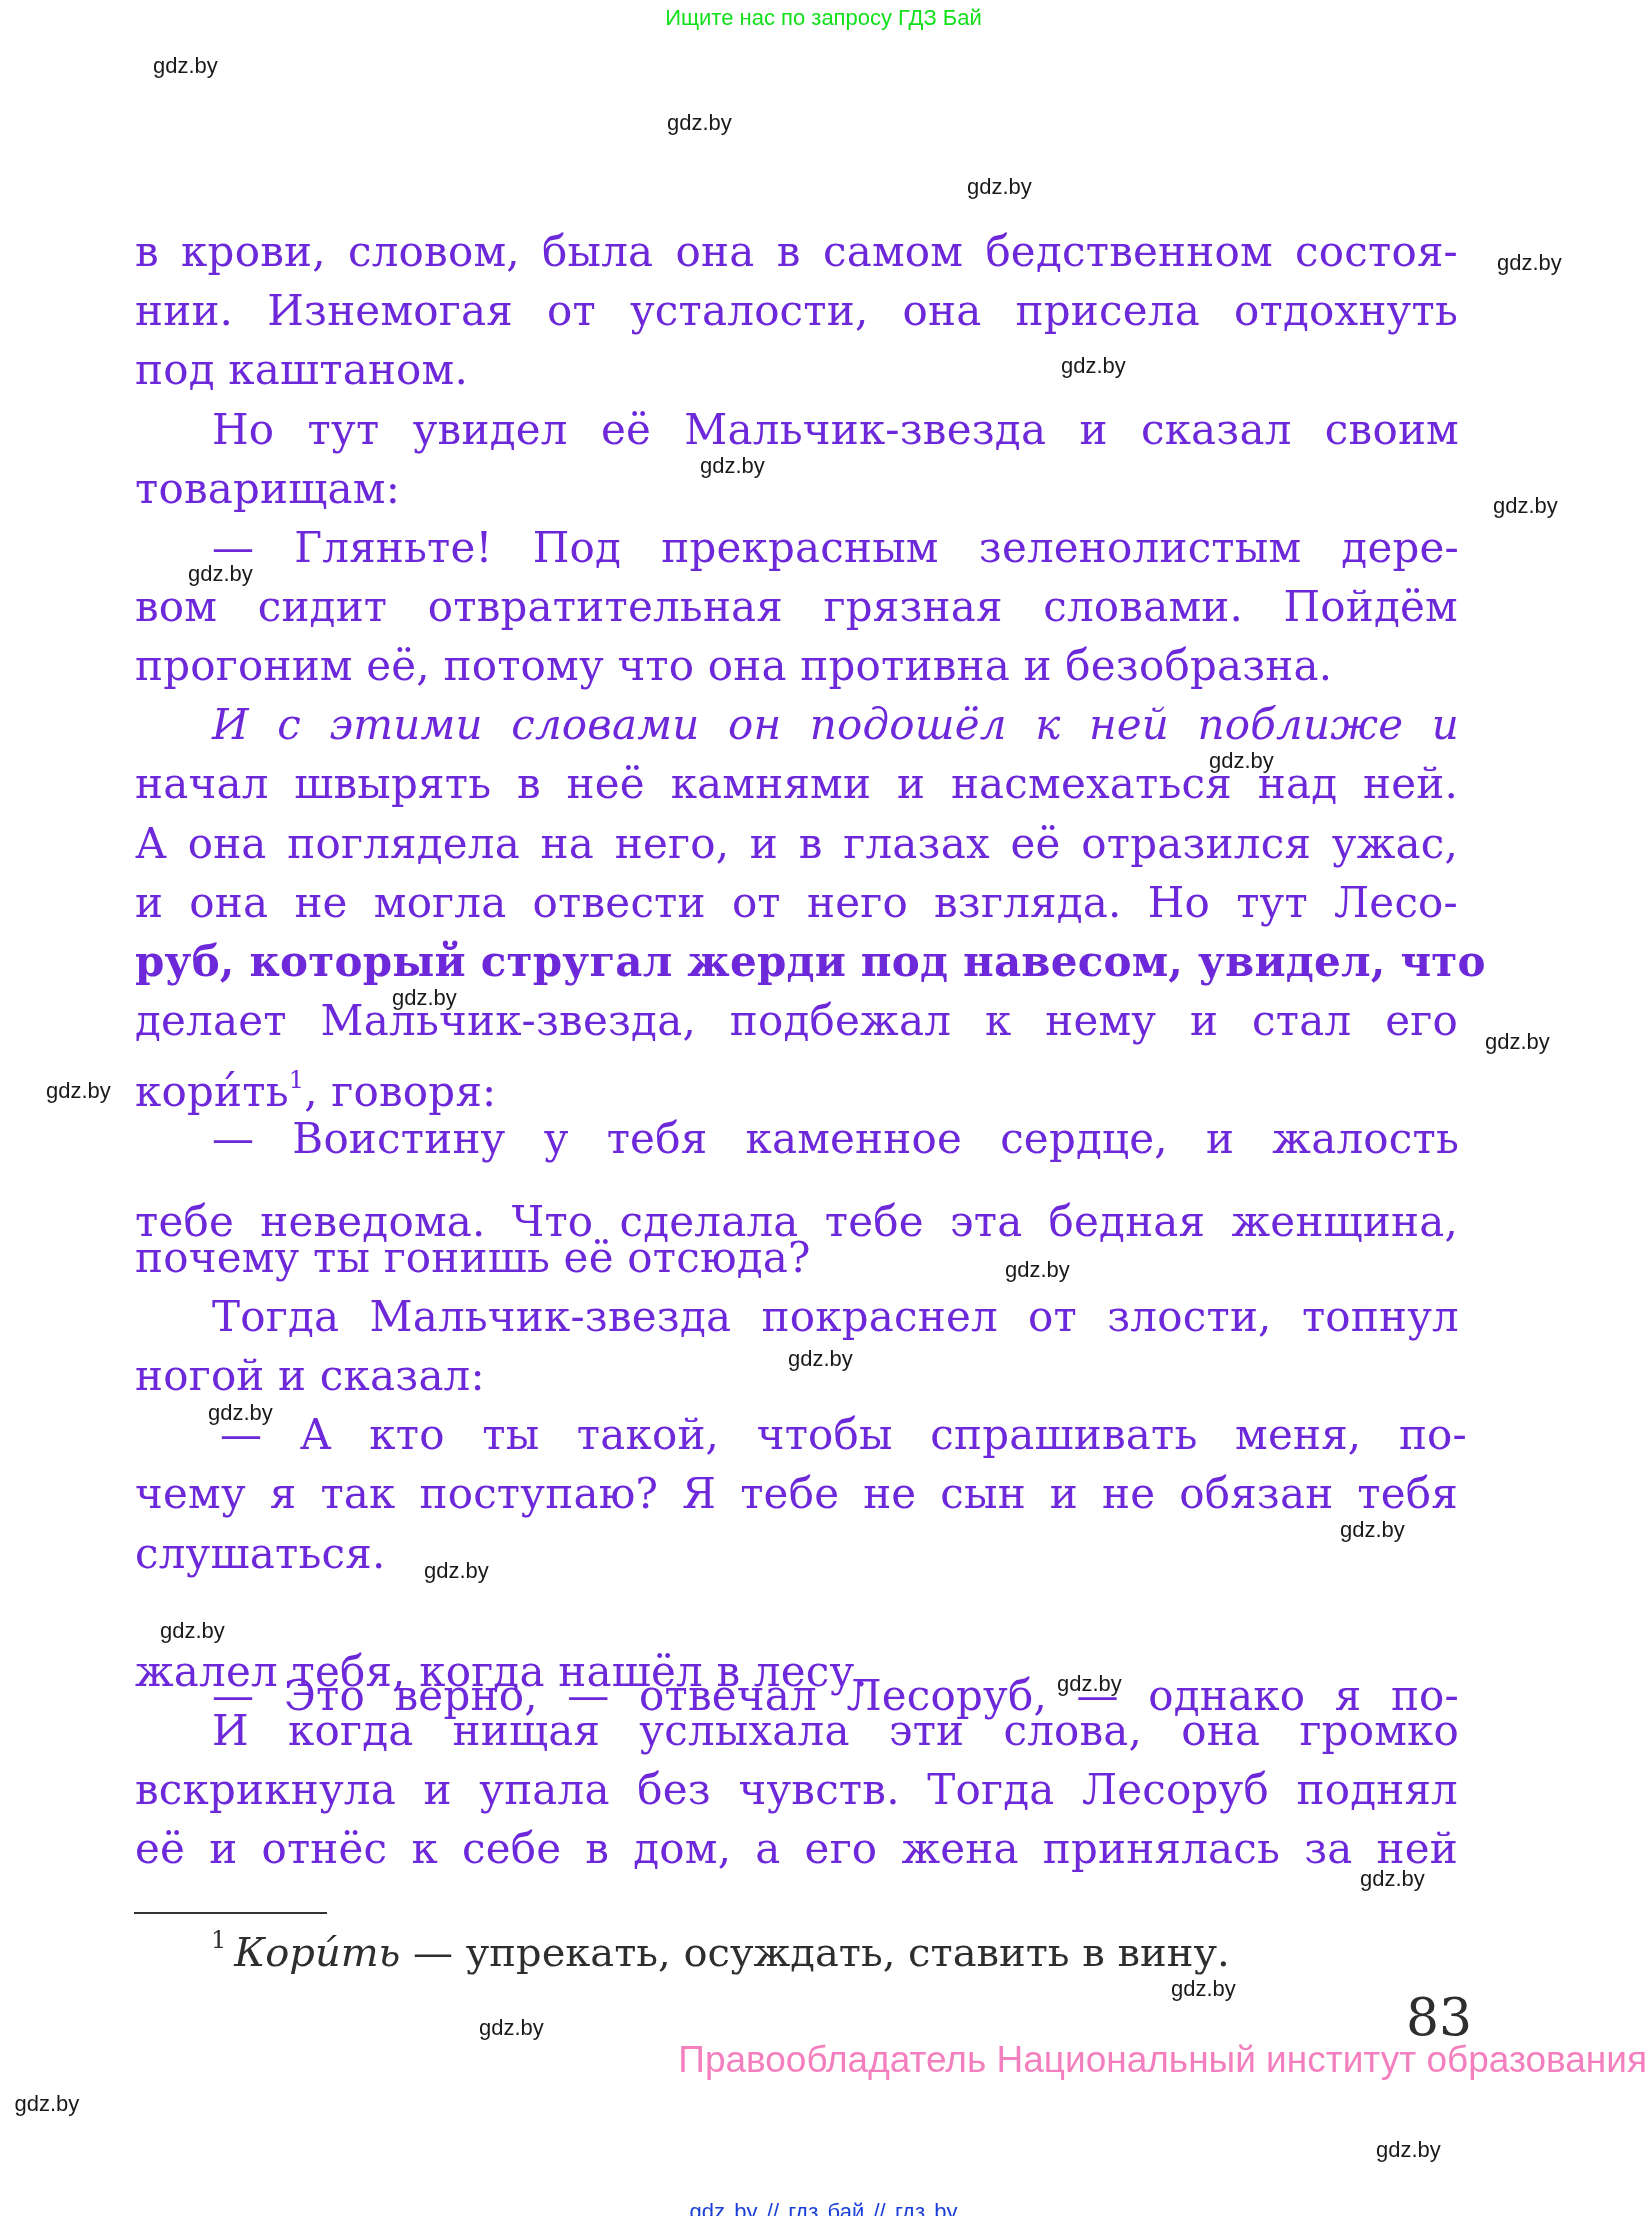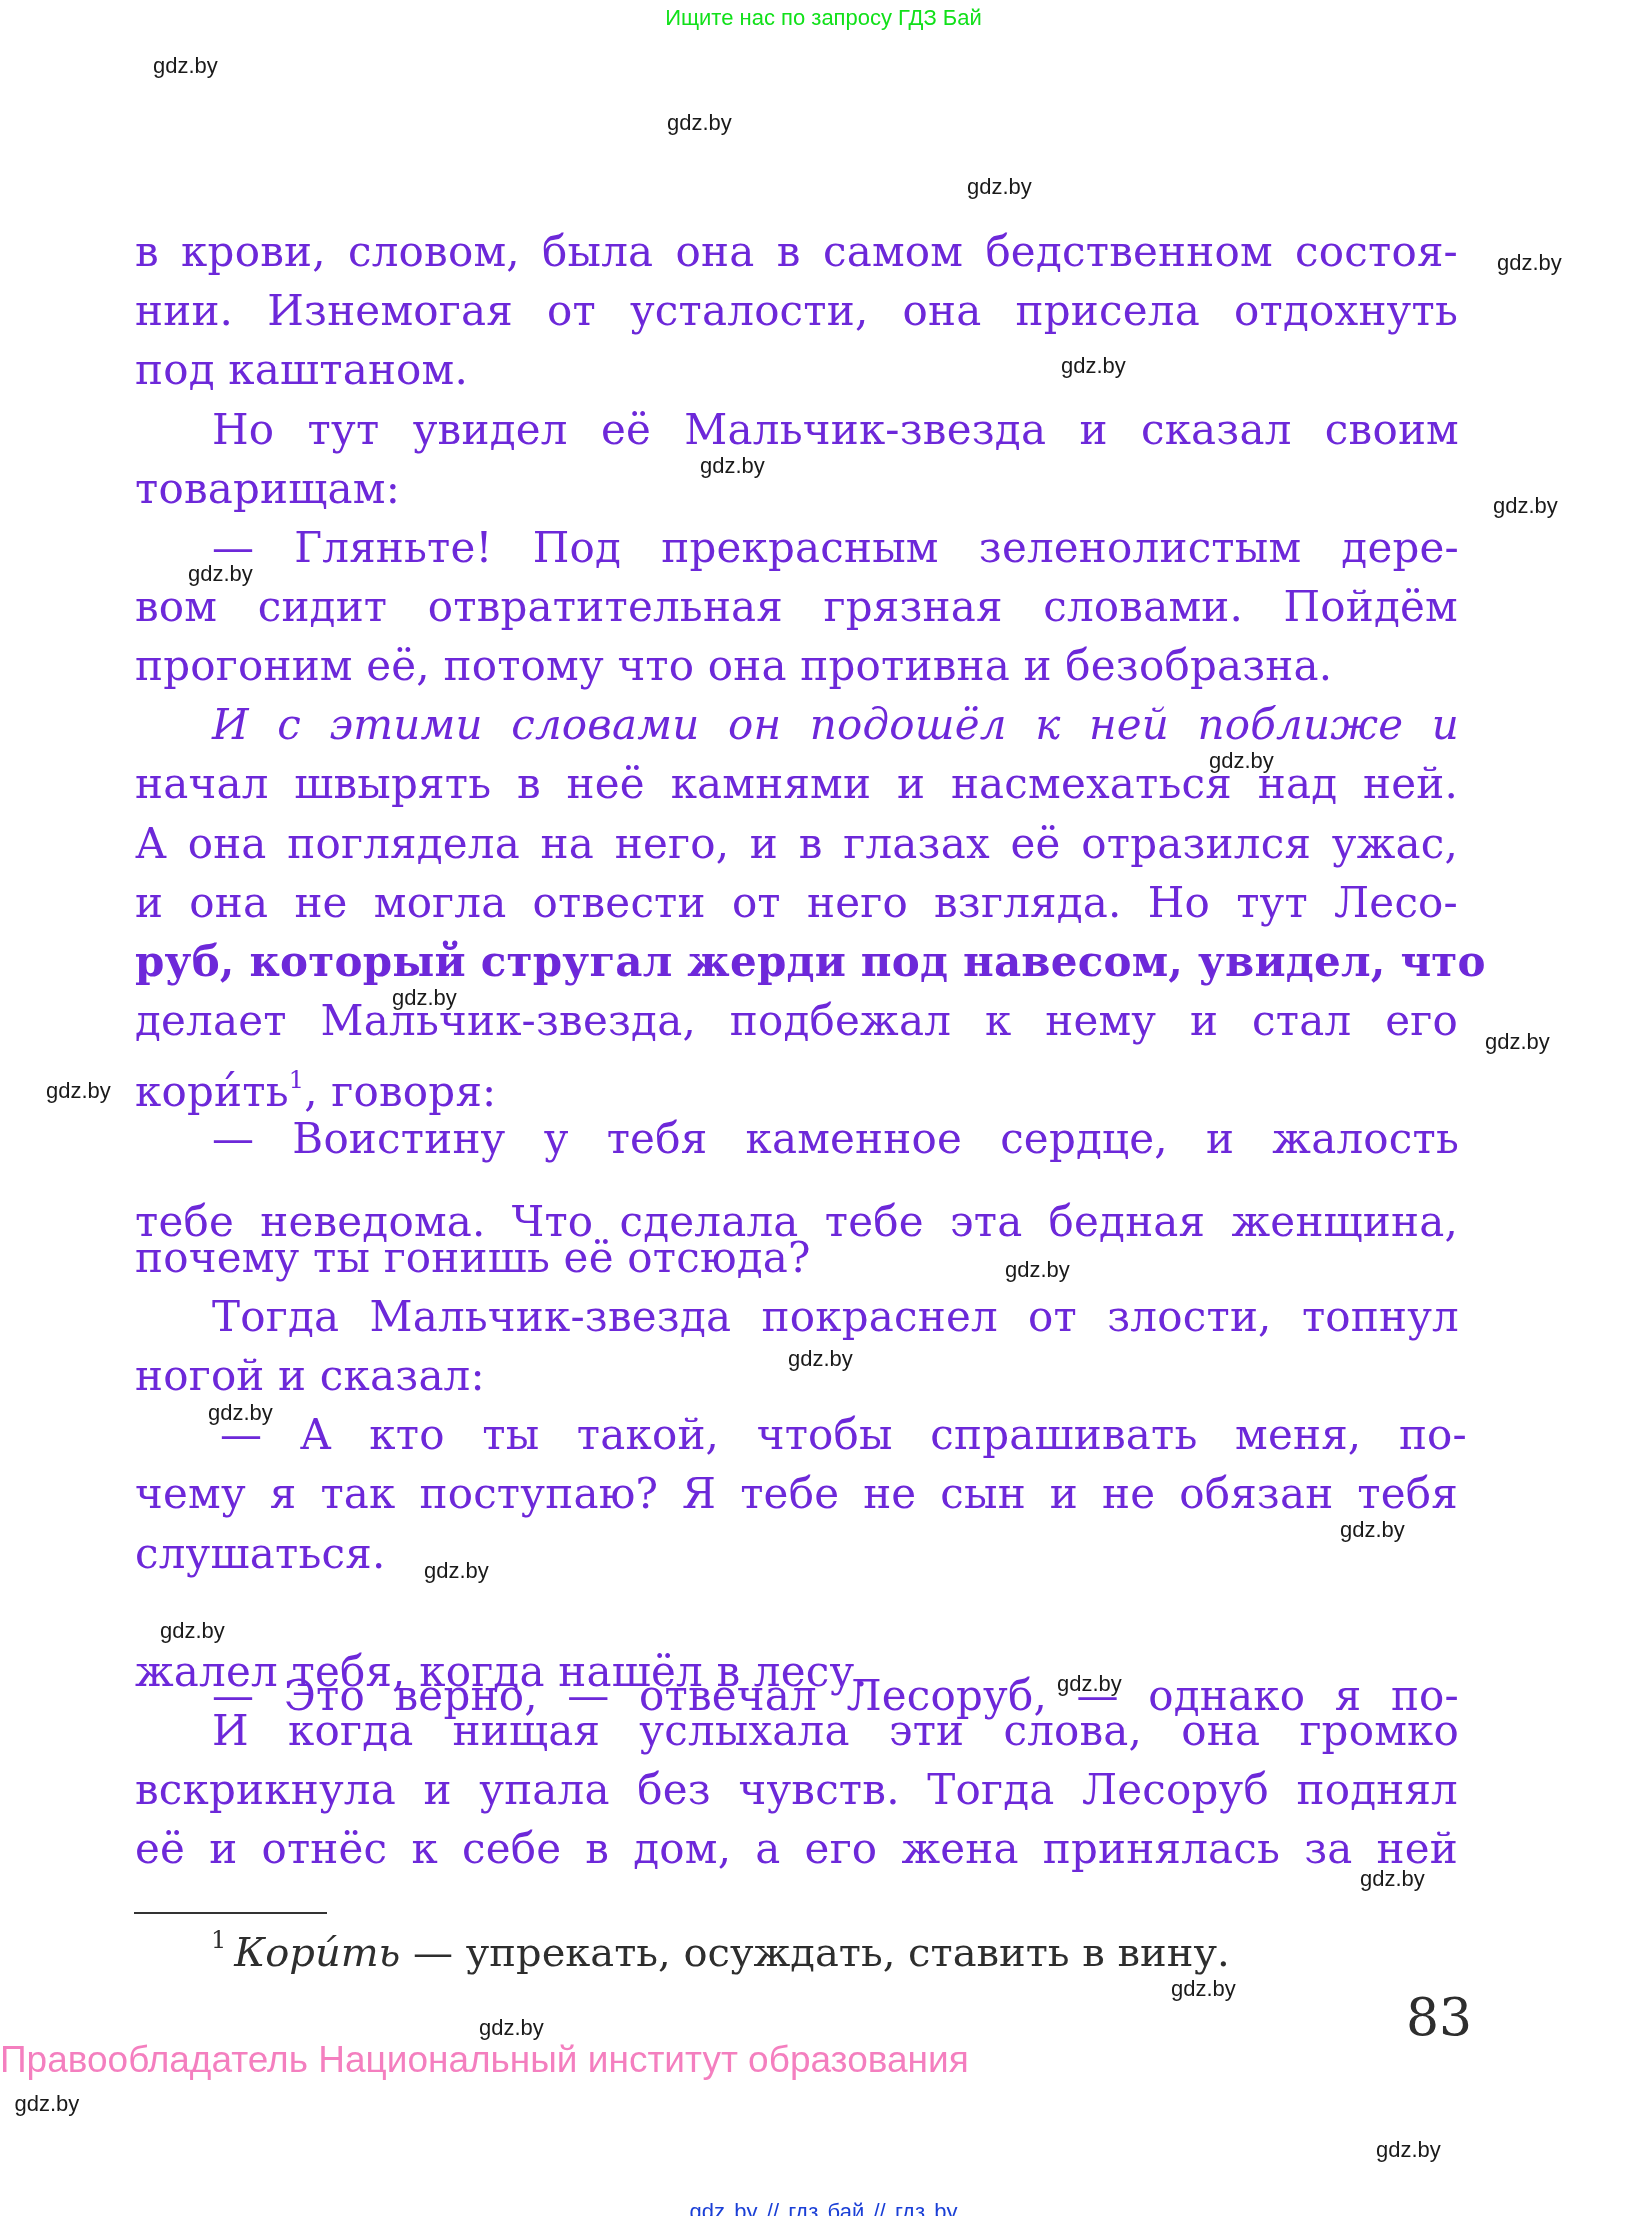--- a/index.html
+++ b/index.html
@@ -26,21 +26,21 @@
     position: absolute; left: 211px; top: 1926px;
     font-family: "DejaVu Serif", "Liberation Serif", serif; font-size: 40px; color: #2e2e2e; white-space: nowrap;
   }
   .footnote sup { font-size: 24px; vertical-align: 17.7px; margin-right: 8px; }
   .footnote .term { font-style: italic; }
   .page-num {
     position: absolute; left: 1406px; top: 1987px;
     font-family: "DejaVu Serif", "Liberation Serif", serif; font-size: 52px; color: #2e2e2e;
   }
   .rights {
-    position: absolute; left: 0; width: 1647px; top: 2039px; text-align: left;
+    position: absolute; left: 0; width: 1647px; top: 2039px; text-align: right;
     font-family: "Liberation Sans", sans-serif; font-size: 37px; color: #f47fbf;
   }
   .bottom-links {
     position: absolute; left: 0; width: 1647px; top: 2199px; text-align: center;
     font-family: "Liberation Sans", sans-serif; font-size: 22px; color: #1a3fd6;
     word-spacing: 3.2px;
   }
   sup.fn { font-size: 24px; vertical-align: 17.7px; }
 </style>
 </head>

